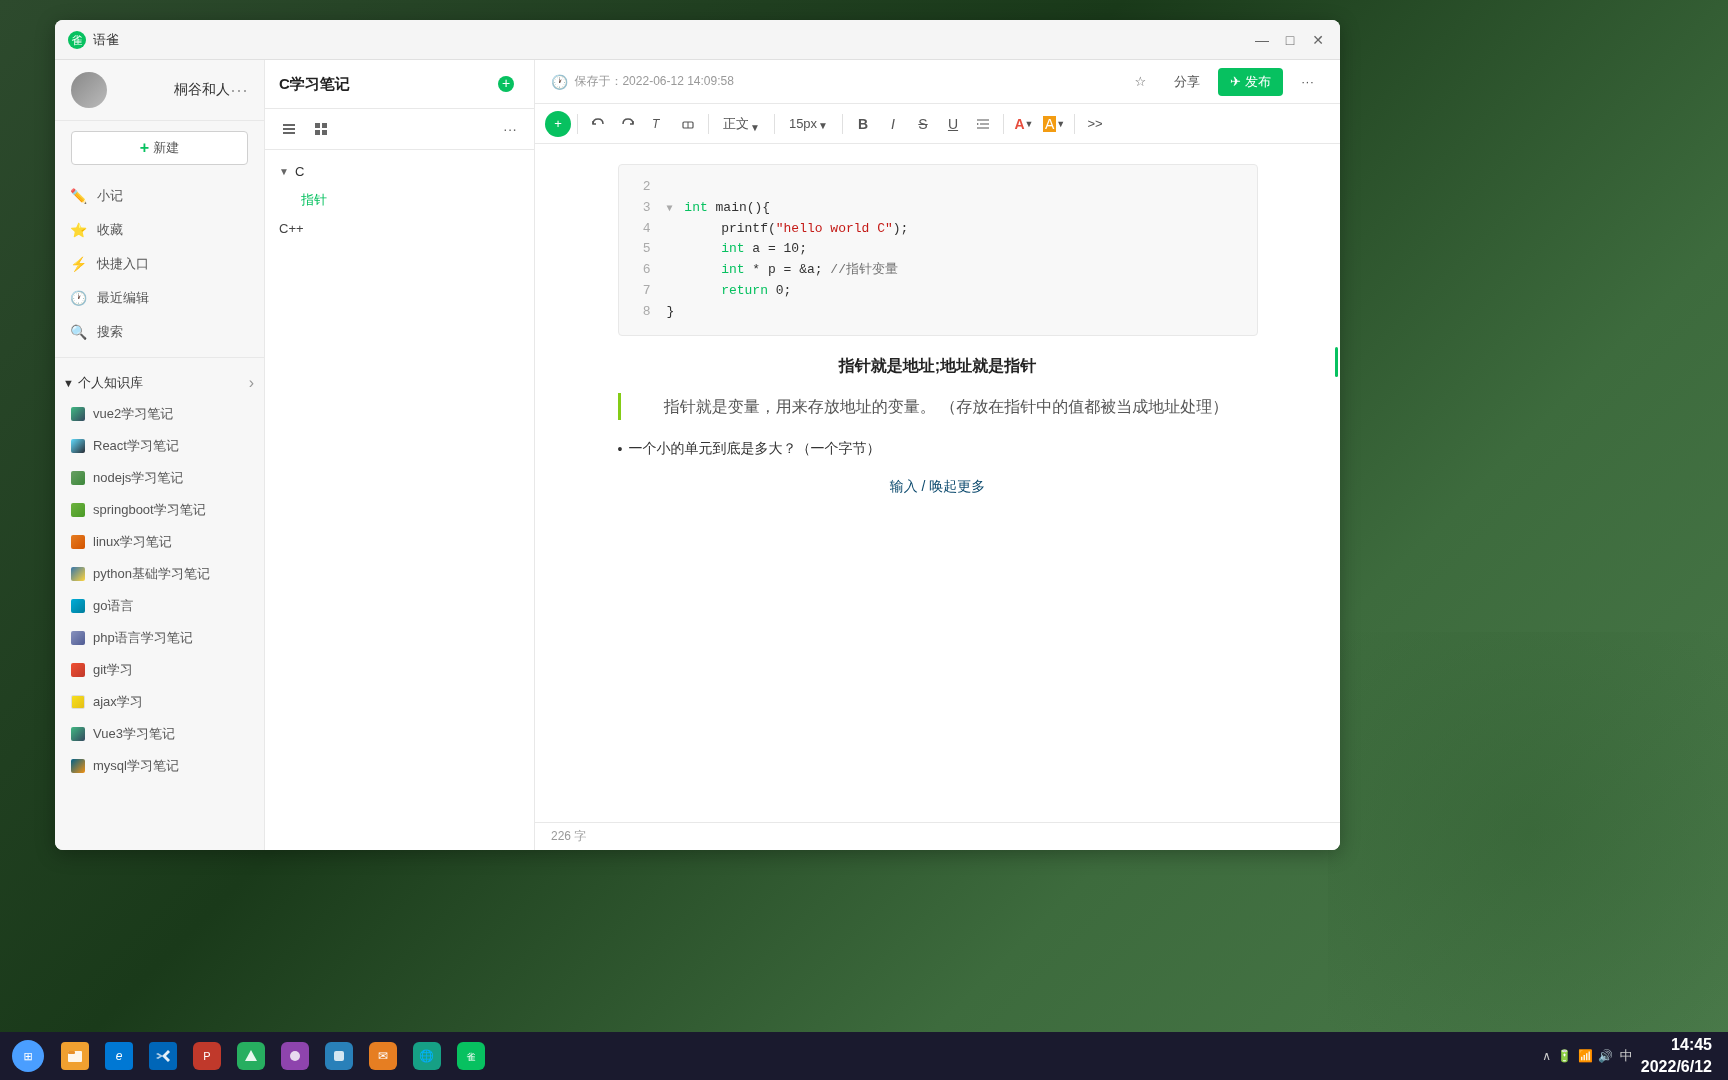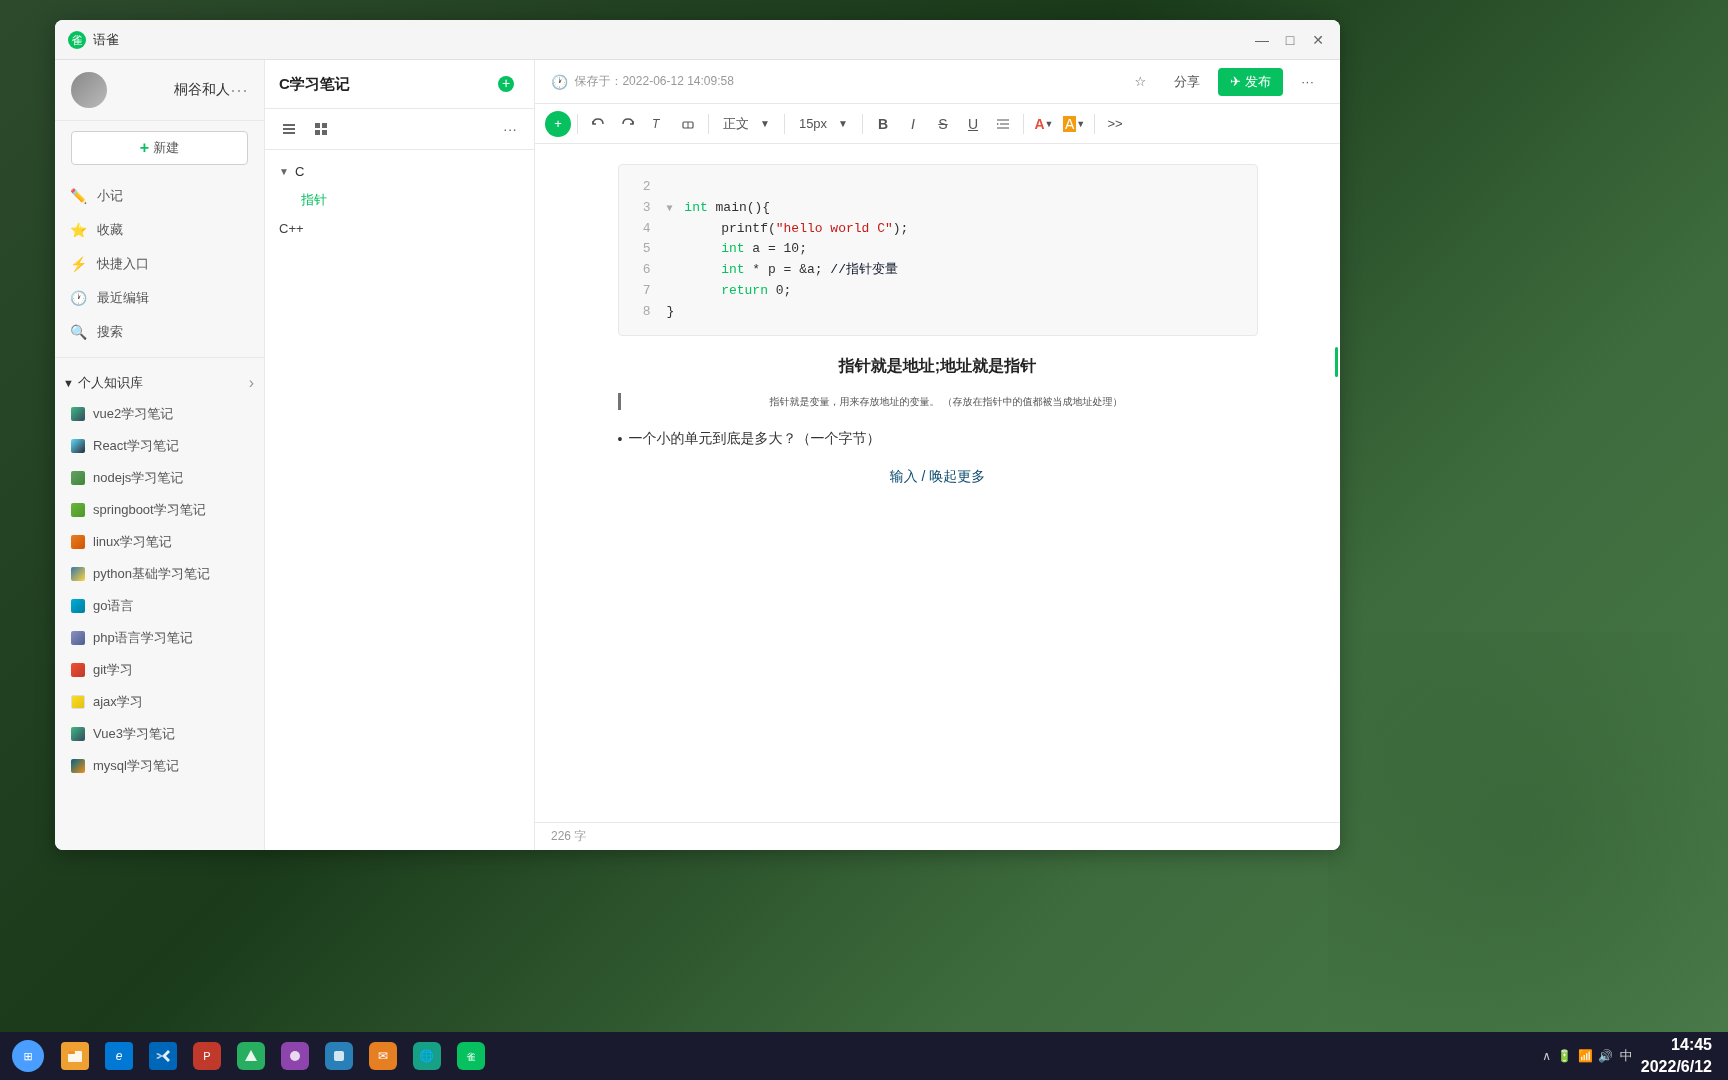--- a/index.html
+++ b/index.html
@@ -327,22 +327,22 @@
       justify-content: center;
       cursor: pointer;
       color: #555;
       font-size: 13px;
       border-radius: 3px;
     }
     .et-btn.active { background: #e8f4e8; color: #07c160; }
     .et-separator { width: 1px; height: 20px; background: #e0e0e0; margin: 0 4px; }
     .et-select {
       display: flex;
-      align-items: center;
-      gap: 11px;
+      align-items: flex-end;
+      gap: 1px;
       padding: 3px 8px;
       cursor: pointer;
       font-size: 13px;
       color: #555;
       border-radius: 3px;
     }
 
     
     .editor-content {
       flex: 1;
@@ -375,45 +375,45 @@
     }
     .line-num {
       color: #aaa;
       user-select: none;
       min-width: 16px;
       text-align: right;
     }
     .line-content { color: #333; }
     .kw { color: #07c160; }
     .str { color: #c41a16; }
-    .comment { color: #0f172a; }
+    .comment { color: #737373; }
 
     .text-content {
       padding: 0;
       text-align: center;
     }
     .section-heading {
       font-size: 16px;
       font-weight: 700;
       color: #222;
       margin-bottom: 16px;
       margin-top: 10px;
     }
     .section-heading2 {
       font-size: 15px;
       font-weight: 700;
       color: #222;
       margin-bottom: 12px;
       margin-top: 20px;
     }
     .blockquote-line {
-      border-left: 3px solid #737373;
+      border-left: 3px solid #84cc16;
       padding-left: 14px;
       color: #555;
-      font-size: 10px;
+      font-size: 16px;
       line-height: 1.7;
       margin-bottom: 16px;
     }
     .question-text {
       font-size: 14px;
       color: #333;
       margin-bottom: 12px;
     }
     .bullet-item {
       display: flex;

